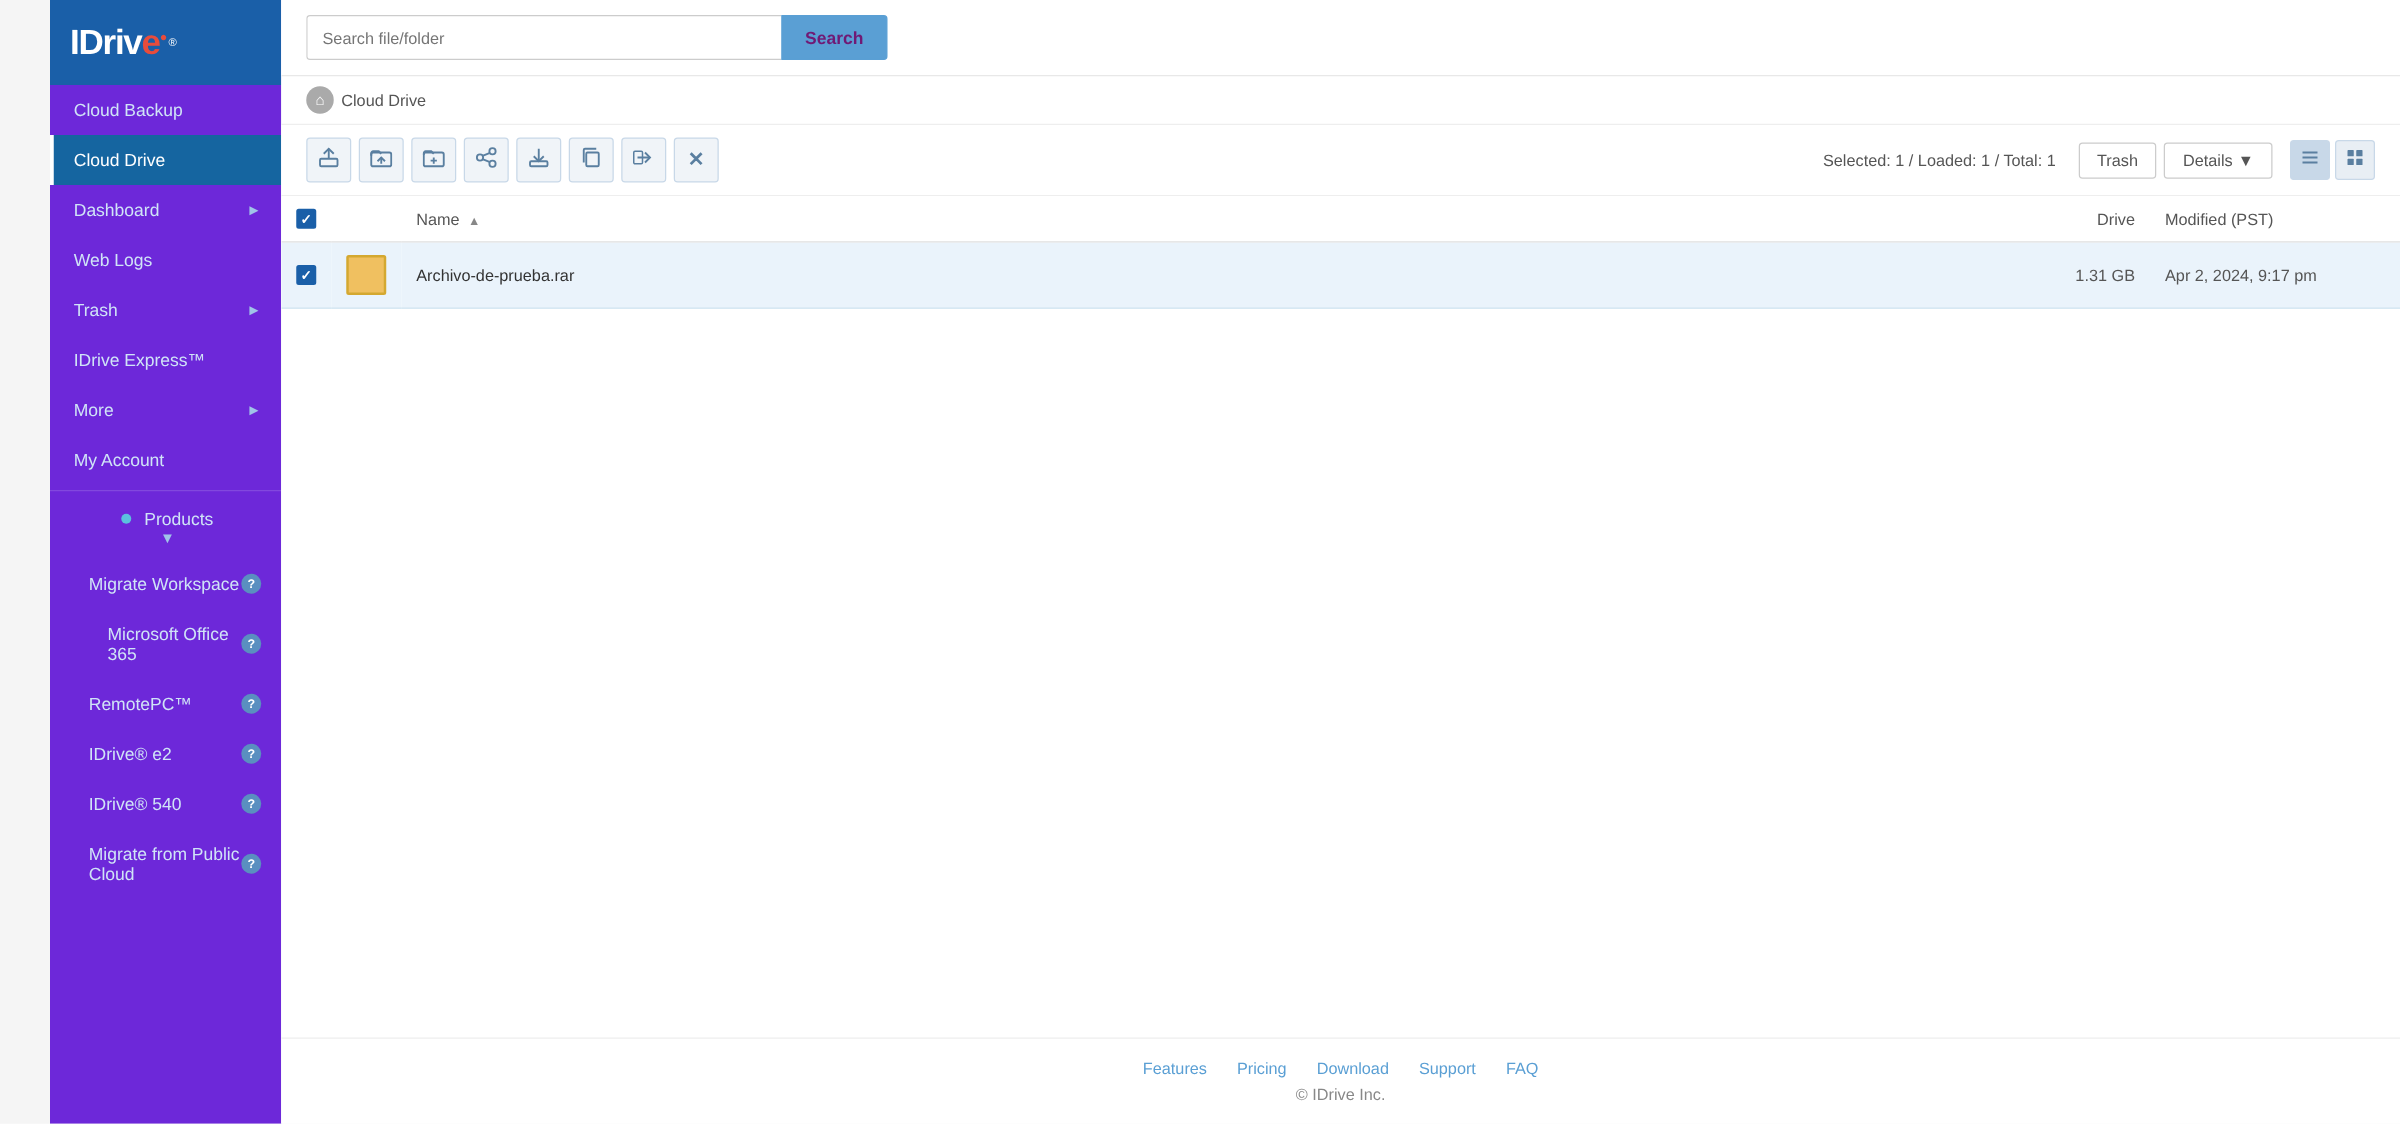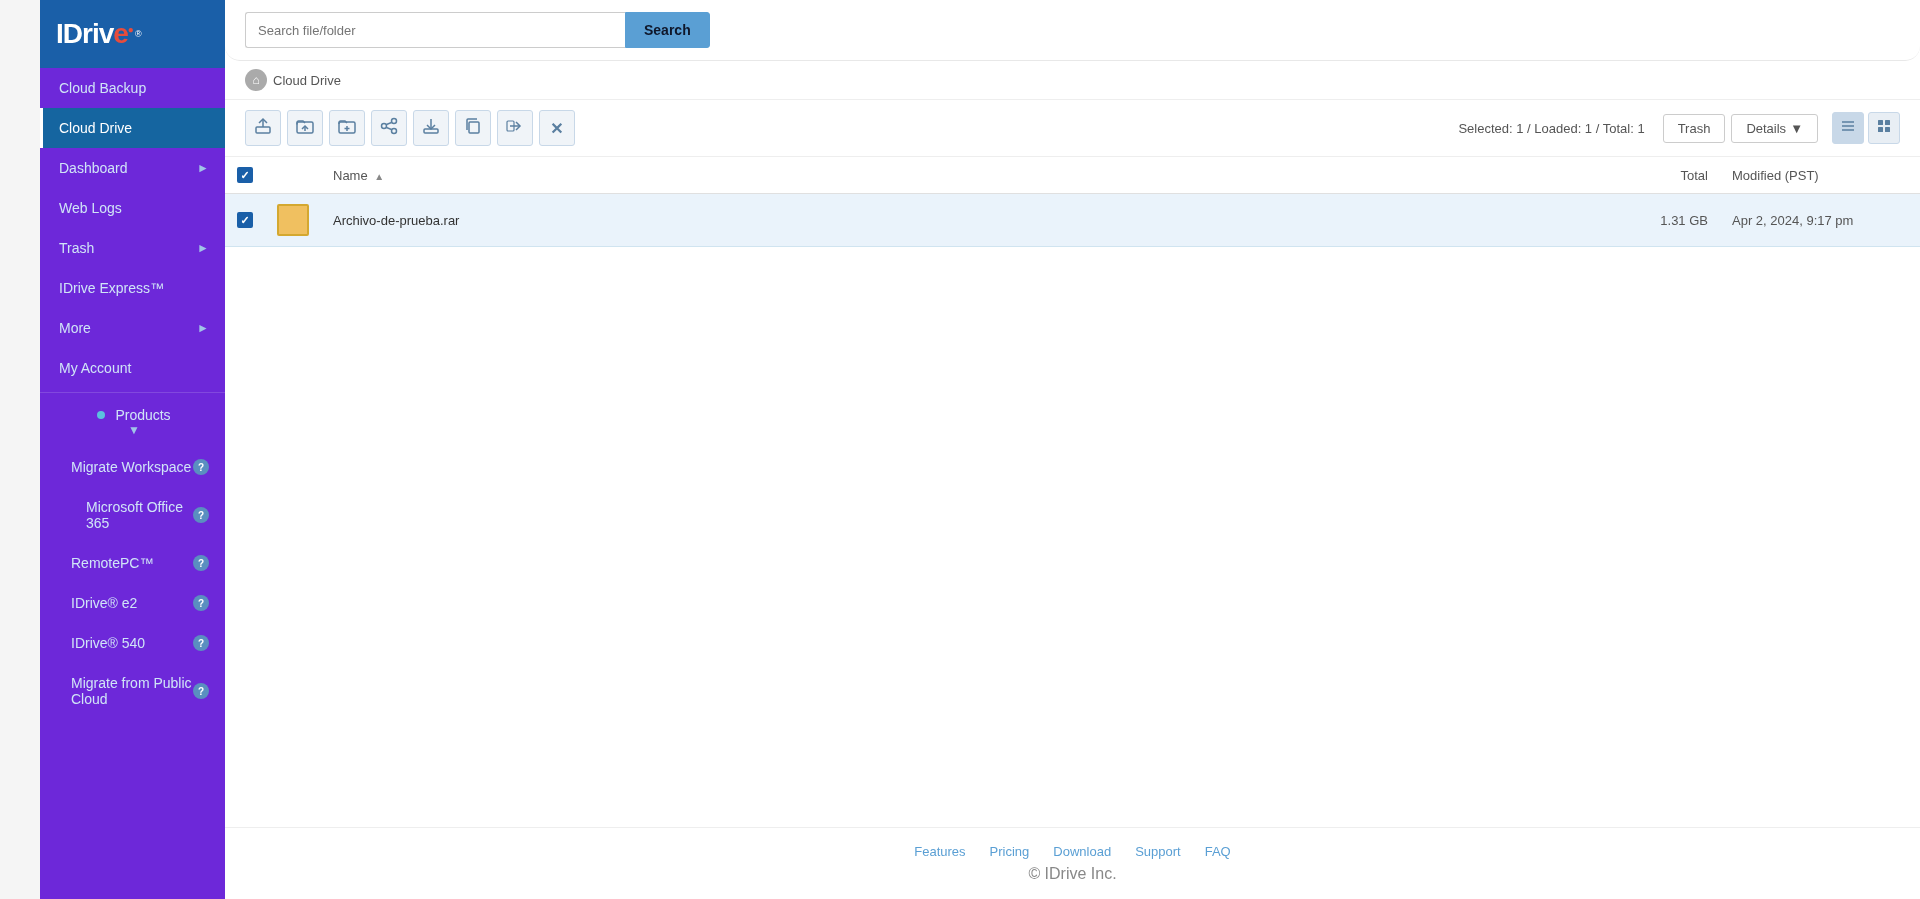--- a/index.html
+++ b/index.html
@@ -74,38 +74,37 @@
     }
 
     
     #search-bar {
       padding: 12px 20px;
       background: #fff;
       display: flex;
       align-items: flex-end;
       gap: 0;
       border-bottom: 1px solid #e8e8e8;
-      border-radius: 15px;
     }
     #search-input {
       width: 380px;
       height: 36px;
       border: 1px solid #ccc;
       border-right: none;
       padding: 0 12px;
       font-size: 13px;
       color: #999;
       outline: none;
       border-radius: 3px 0 0 3px;
     }
     #search-button {
       height: 36px;
       padding: 0 18px;
       background: #5a9fd4;
-      color: #0f172a;
+      color: #701a75;
       border: 1px solid #5a9fd4;
       border-radius: 0 3px 3px 0;
       cursor: pointer;
       font-size: 14px;
       font-weight: bold;
     }
 
     
     #breadcrumb {
       padding: 8px 20px;
@@ -250,21 +249,21 @@
 
     
     #footer {
       padding: 16px 20px;
       text-align: center;
       border-top: 1px solid #eee;
       background: #fff;
     }
     .footer-links { display: flex; justify-content: center; gap: 24px; margin-bottom: 6px; }
     .footer-link { color: #5a9fd4; font-size: 13px; cursor: pointer; text-decoration: none; }
-    .footer-copy { font-size: 16px; color: #888; }
+    .footer-copy { font-size: 13px; color: #888; }
 
     
     .sort-arrow { font-size: 10px; color: #888; margin-left: 3px; }
   </style>
 </head>
 <body>
 
 <nav id="sidebar">
   <div id="sidebar-logo">
     <span class="logo-text">
@@ -486,21 +485,21 @@
           <th class="col-check">
             <div class="checkbox-cell">
               <div class="custom-checkbox"></div>
             </div>
           </th>
           <th class="col-icon"></th>
           <th class="col-name">
             <span>Name</span>
             <span class="sort-arrow">▲</span>
           </th>
-          <th class="col-size">Total</th>
+          <th class="col-size">Drive</th>
           <th class="col-modified">Modified (PST)</th>
         </tr>
       </thead>
       <tbody id="file-table-body">
 
       <tr>
     <td class="col-check">
       <div class="checkbox-cell">
         <div class="custom-checkbox"></div>
       </div>

